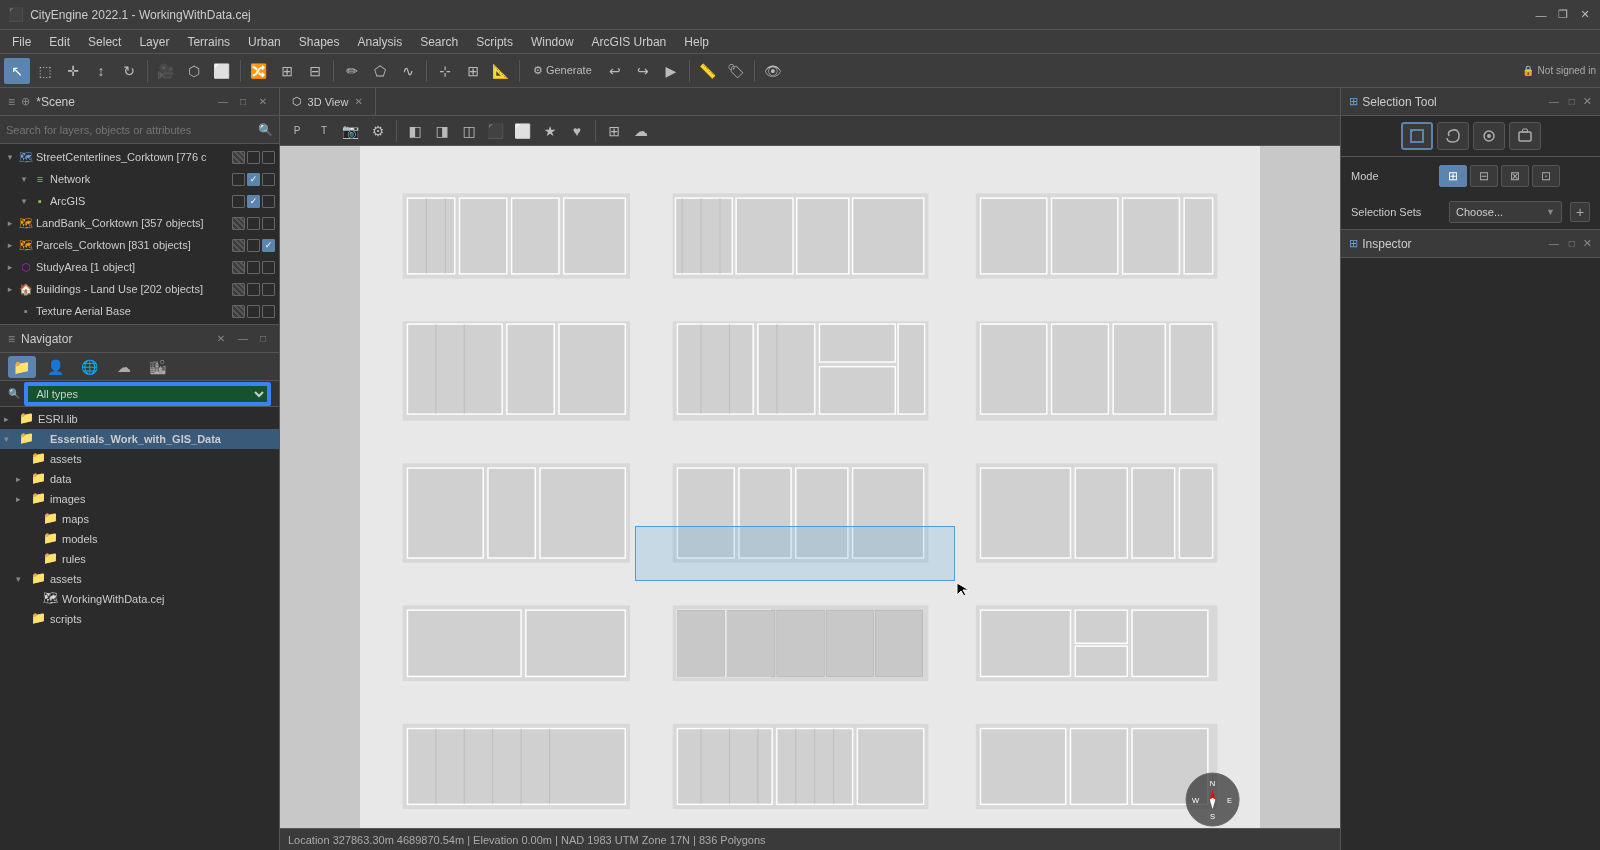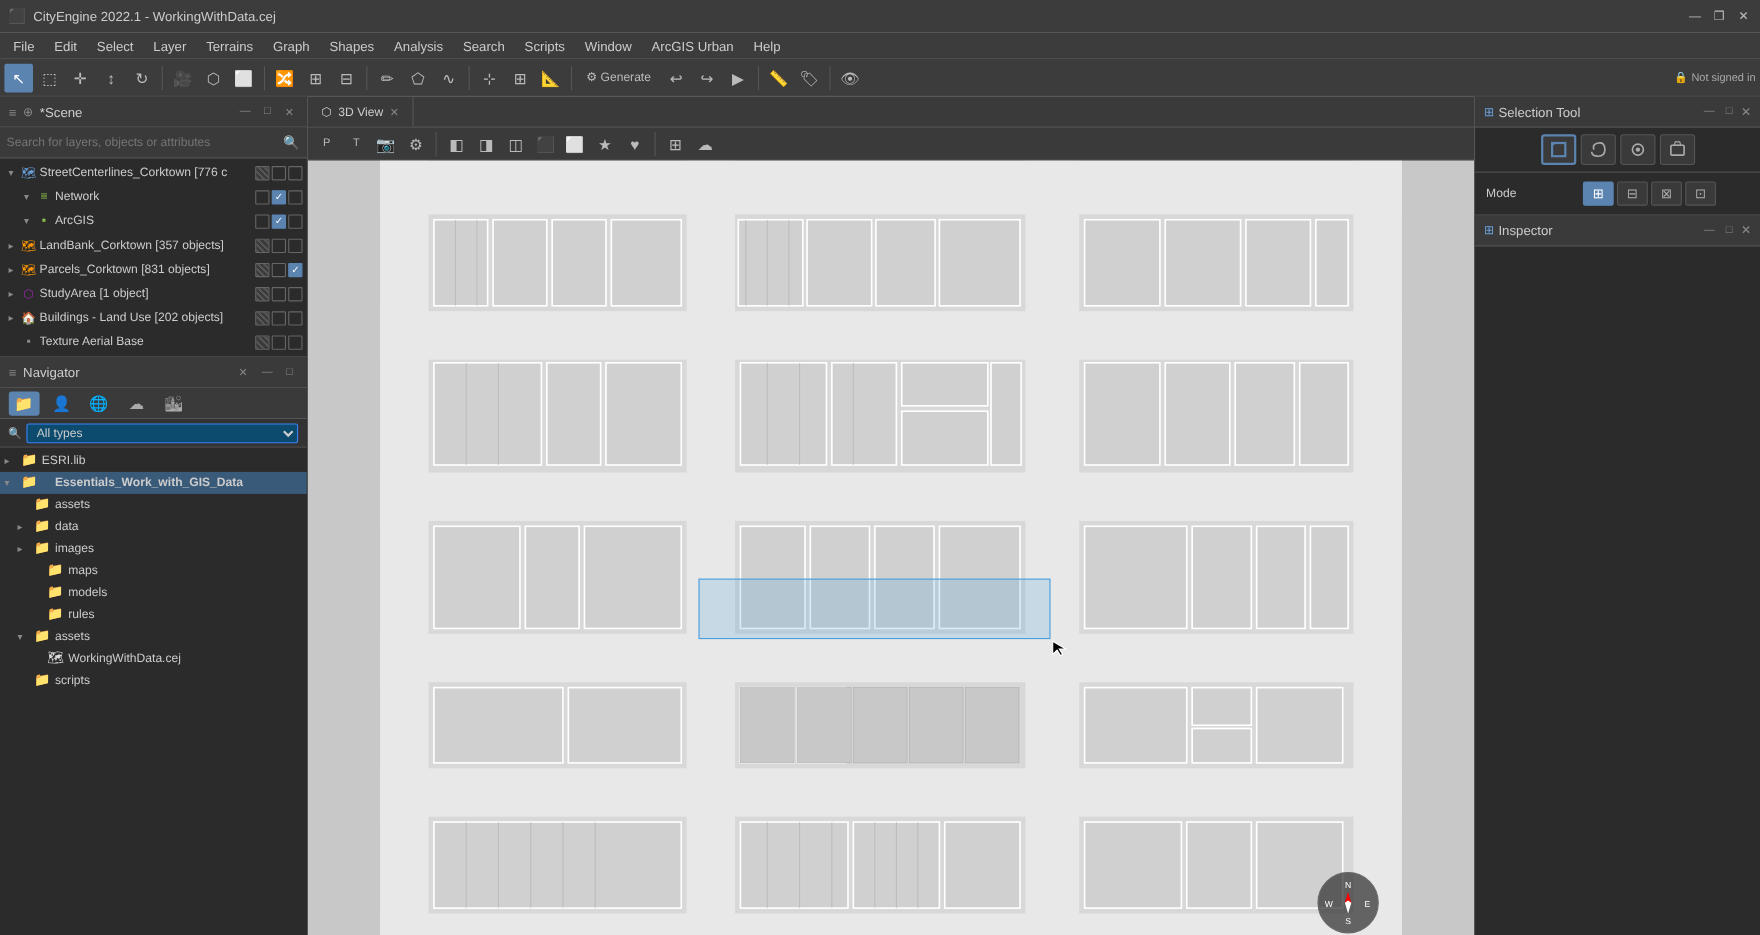--- a/index.html
+++ b/index.html
@@ -149,21 +149,21 @@
     .nav-filter {
       height: 26px;
       background: #333;
       display: flex;
       align-items: center;
       padding: 0 8px;
       border-bottom: 1px solid #555;
       gap: 4px;
     }
     .nav-filter select {
-      background: #0c4a6e; border: 1px solid #3b82f6; color: #ccc; font-size: 11px;
+      background: #14532d; border: 4px solid #3b82f6; color: #ccc; font-size: 11px;
       padding: 1px 4px; border-radius: 2px; outline: none; flex: 1;
     }
 
     .nav-tree { flex: 1; overflow-y: auto; padding: 2px 0; background: #2b2b2b; }
     .nav-item {
       display: flex;
       align-items: center;
       height: 20px;
       padding: 0 4px;
       cursor: pointer;
@@ -392,21 +392,21 @@
     <span>✕</span>
   </div>
 </div>
 
 <div id="menu-bar">
     <div class="menu-item">File</div>
     <div class="menu-item">Edit</div>
     <div class="menu-item">Select</div>
     <div class="menu-item">Layer</div>
     <div class="menu-item">Terrains</div>
-    <div class="menu-item">Graph</div>
+    <div class="menu-item">Urban</div>
     <div class="menu-item">Shapes</div>
     <div class="menu-item">Analysis</div>
     <div class="menu-item">Search</div>
     <div class="menu-item">Scripts</div>
     <div class="menu-item">Window</div>
     <div class="menu-item">ArcGIS Urban</div>
     <div class="menu-item">Help</div>
   </div>
 
 <div id="toolbar">
@@ -796,20 +796,23 @@
 
       <div id="selection-rect"></div>
 
       <div id="cursor-indicator">
         <svg width="16" height="16" viewBox="0 0 16 16">
           <path d="M2,2 L2,14 L6,10 L9,15 L11,14 L8,9 L14,9 Z" fill="black" stroke="white" stroke-width="1"></path>
         </svg>
       </div>
     </div>
 
+    <div id="status-bar">
+      <span>Location 327863.30m 4689870.54m  |  Elevation 0.00m  |  NAD 1983 UTM Zone 17N  |  836 Polygons</span>
+    </div>
   </div>
 
   <div id="right-panel">
 
     <div id="selection-tool-panel">
       <div class="right-panel-header">
         <span class="right-panel-icon">⊞</span>
         <span class="right-panel-title">Selection Tool</span>
         <div class="right-panel-controls">
           <span class="rpc-btn">—</span>
@@ -848,20 +851,28 @@
         <span class="mode-label">Mode</span>
         <div class="mode-buttons">
           <div class="mode-btn active">⊞</div>
           <div class="mode-btn">⊟</div>
           <div class="mode-btn">⊠</div>
           <div class="mode-btn">⊡</div>
         </div>
       </div>
 
 
+      <div class="sets-row">
+        <span class="sets-label">Selection Sets</span>
+        <div class="sets-dropdown">
+          <span class="sets-dropdown-text">Choose...</span>
+          <span class="sets-dropdown-arrow">▼</span>
+        </div>
+        <div class="sets-add">+</div>
+      </div>
     </div>
 
     <div id="inspector-panel">
       <div class="right-panel-header">
         <span class="right-panel-icon">⊞</span>
         <span class="right-panel-title">Inspector</span>
         <div class="right-panel-controls">
           <span class="rpc-btn">—</span>
           <span class="rpc-btn">□</span>
           <span class="right-panel-close">✕</span>

